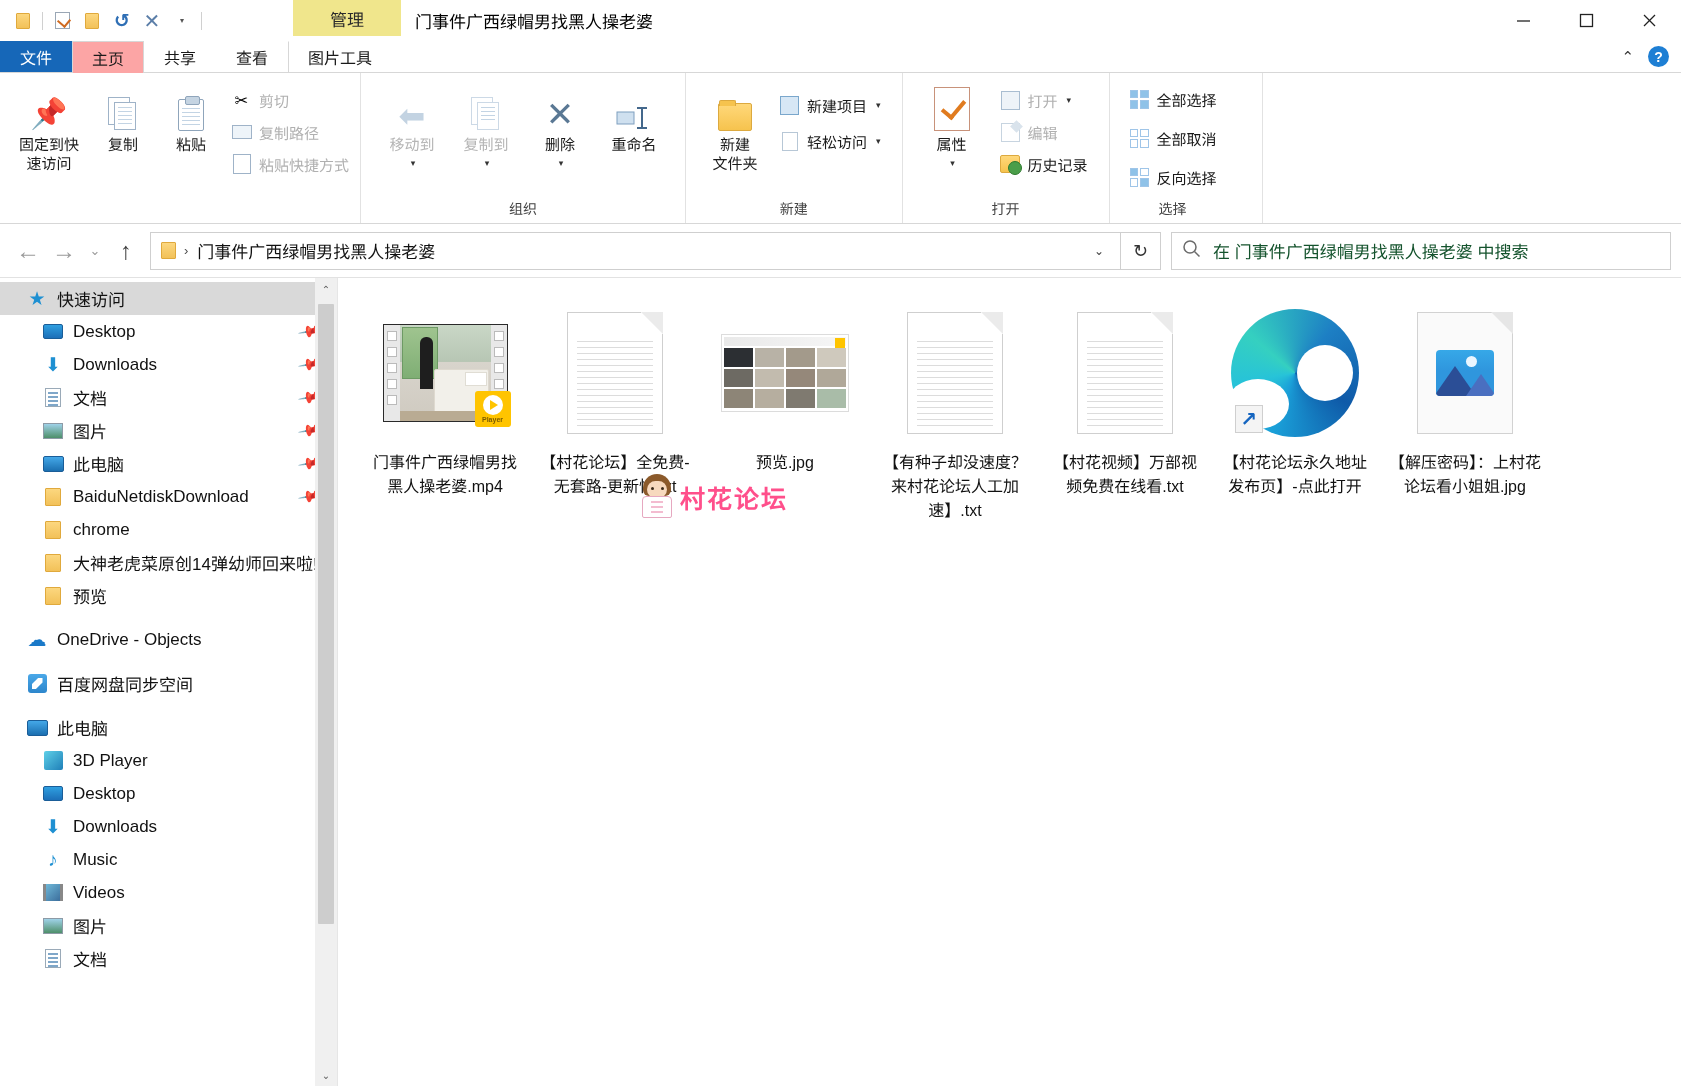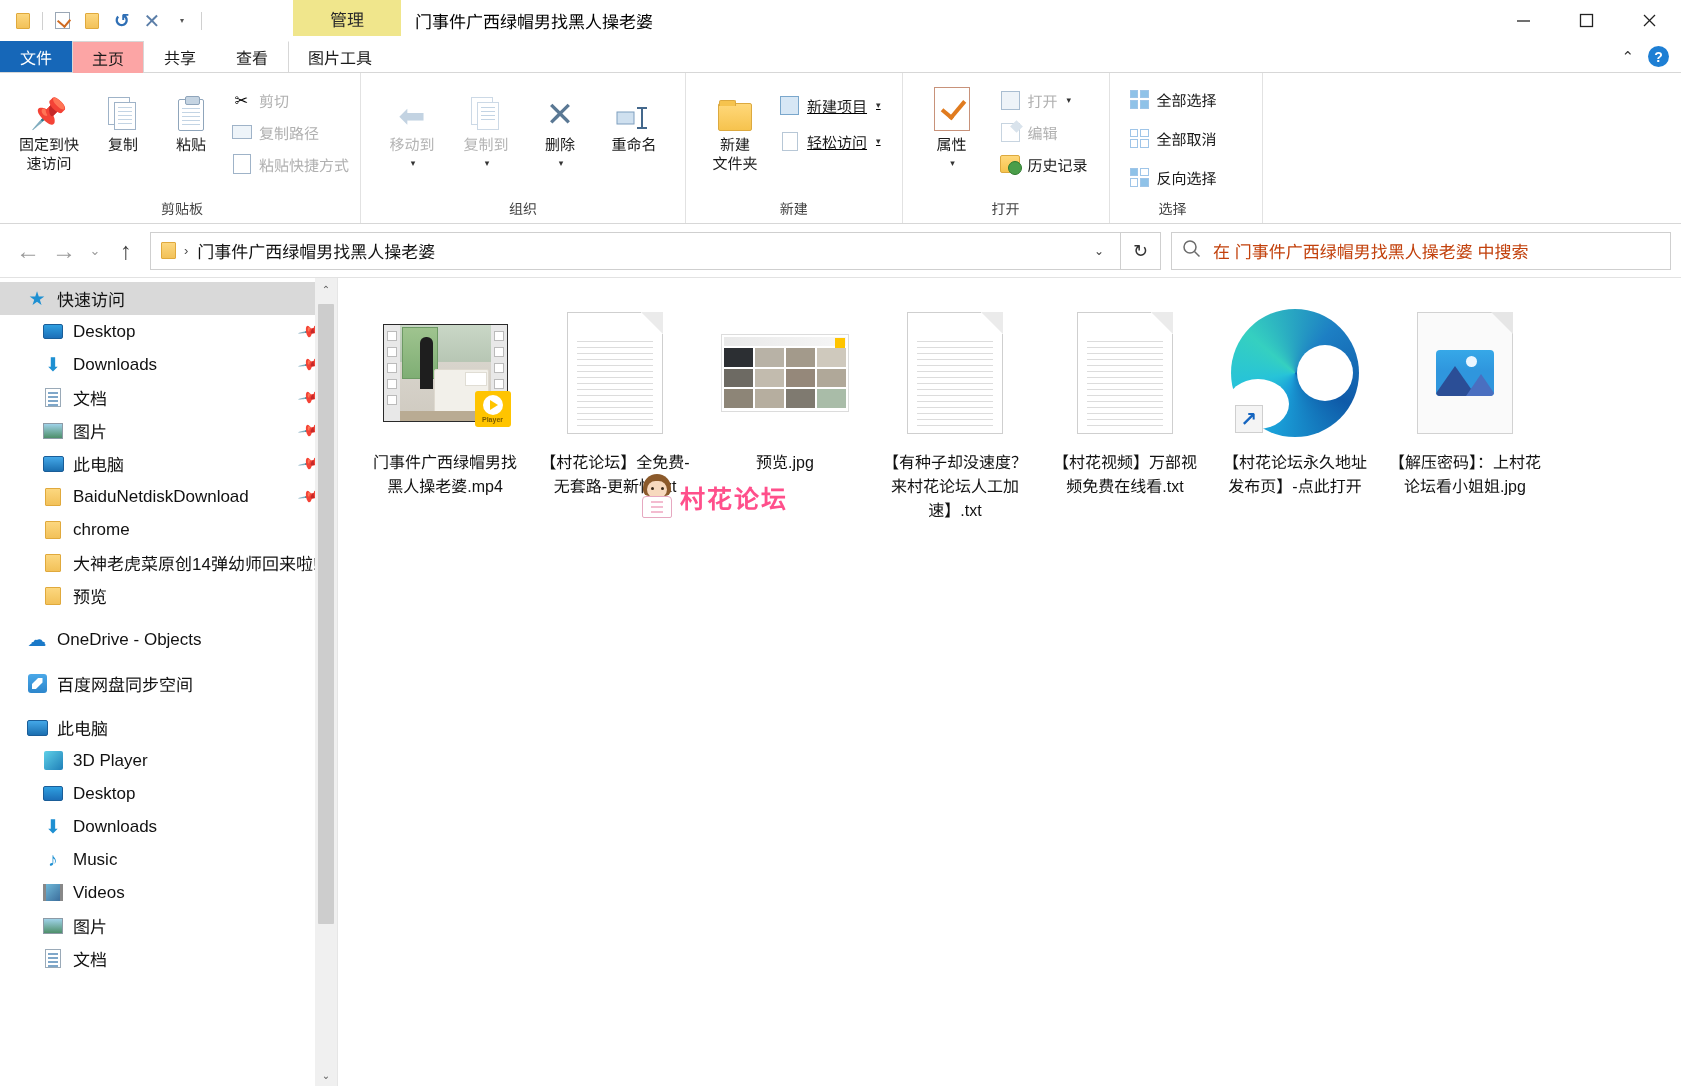--- a/index.html
+++ b/index.html
@@ -138,21 +138,21 @@
   }
   .pathbox .pfolder { width:15px;height:17px;background:linear-gradient(180deg,#fcd77f,#f2c159);border:1px solid #e0a93c;border-radius:1px;margin:0 8px 0 4px;flex:none; }
   .pathsep { color:#4a4a4a;font-size:13px;margin:0 9px 0 0; }
   .pathtext { font-size:17px;color:#111; white-space:nowrap; overflow:hidden; text-overflow:ellipsis; }
   .pathchev { margin-left:auto; color:#444;font-size:12px;padding:0 10px; }
   .refreshbtn { width:40px;height:38px;border:1px solid #cfcfcf;border-left:none;display:flex;align-items:center;justify-content:center;color:#333;font-size:18px;background:#fff;flex:none; }
   .searchbox {
     width:500px;flex:none;height:38px;border:1px solid #cfcfcf;background:#fff;
     display:flex;align-items:center;padding:0 10px;margin-left:10px;gap:12px;
   }
-  .searchbox .sph { font-size:17px;color:#c2410c;white-space:nowrap;overflow:hidden;text-overflow:ellipsis; }
+  .searchbox .sph { font-size:17px;color:#14532d;white-space:nowrap;overflow:hidden;text-overflow:ellipsis; }
 
   
   .body { flex:1; display:flex; min-height:0; border-top:1px solid #e2e2e2; }
 
   .sidebar {
     width:338px; flex:none; background:#fff; position:relative;
     overflow:hidden; border-right:1px solid #e6e6e6;
   }
   .nav-list { padding-top:4px; }
   .nav-row {
@@ -399,21 +399,20 @@
             <span class="sl">复制路径</span>
           </div>
           <div class="smallbtn dim">
             <span class="sic">
                 <span class="pastelnk-ic"></span>
               </span>
             <span class="sl">粘贴快捷方式</span>
           </div>
         </div>
       </div>
-      <div class="rgroup-label">剪贴板</div>
     </div>
 
     <div class="rgroup" style="padding-left:18px;padding-right:18px;">
       <div class="rgroup-body" style="gap:8px;">
         <div class="bigbtn dim">
           <div class="bi">
               <span class="arrow-move">⬅</span>
             </div>
           <div class="bl">移动到</div>
           <div class="dd">▾</div>
@@ -461,21 +460,21 @@
       <div class="rgroup-body" style="gap:6px;">
         <div class="bigbtn">
           <div class="bi">
               <span class="newfolder-ic"></span>
             </div>
           <div class="bl">
             <div>新建</div>
             <div>文件夹</div>
           </div>
         </div>
-        <div class="smallcol" style="padding-top:10px;gap:8px;text-decoration:underline;">
+        <div class="smallcol" style="padding-top:10px;gap:8px;">
           <div class="smallbtn">
             <span class="sic">
                 <span class="newitem-ic"></span>
               </span>
             <span class="sl">新建项目</span>
             <span class="dd">▾</span>
           </div>
           <div class="smallbtn">
             <span class="sic">
                 <span class="easy-ic"></span>

